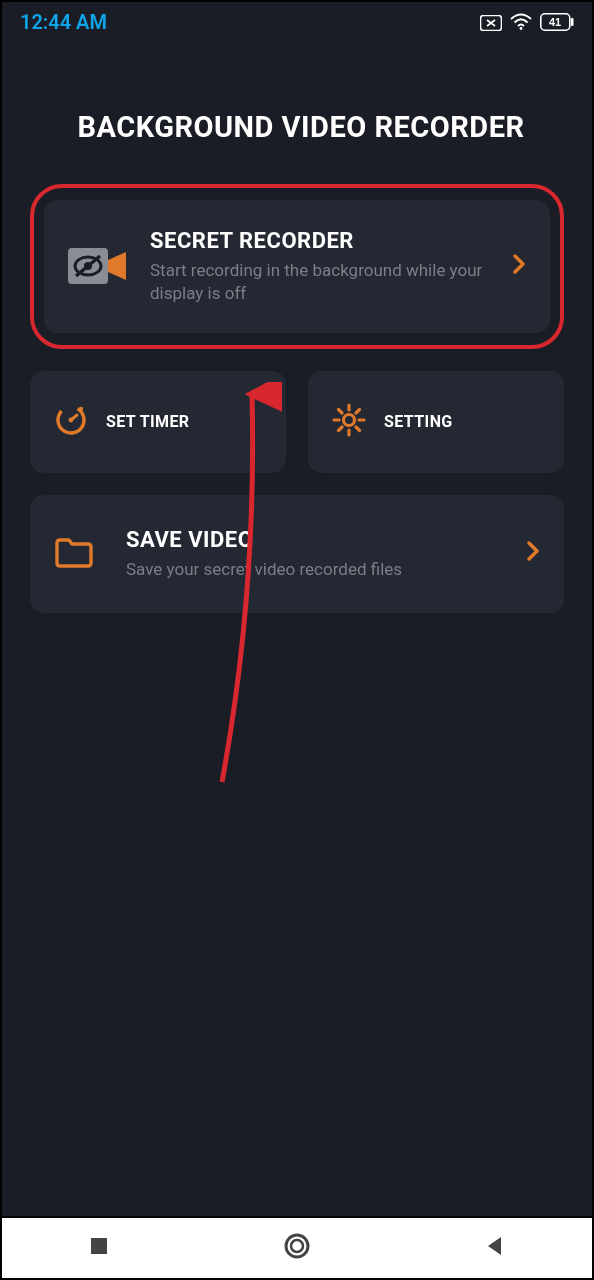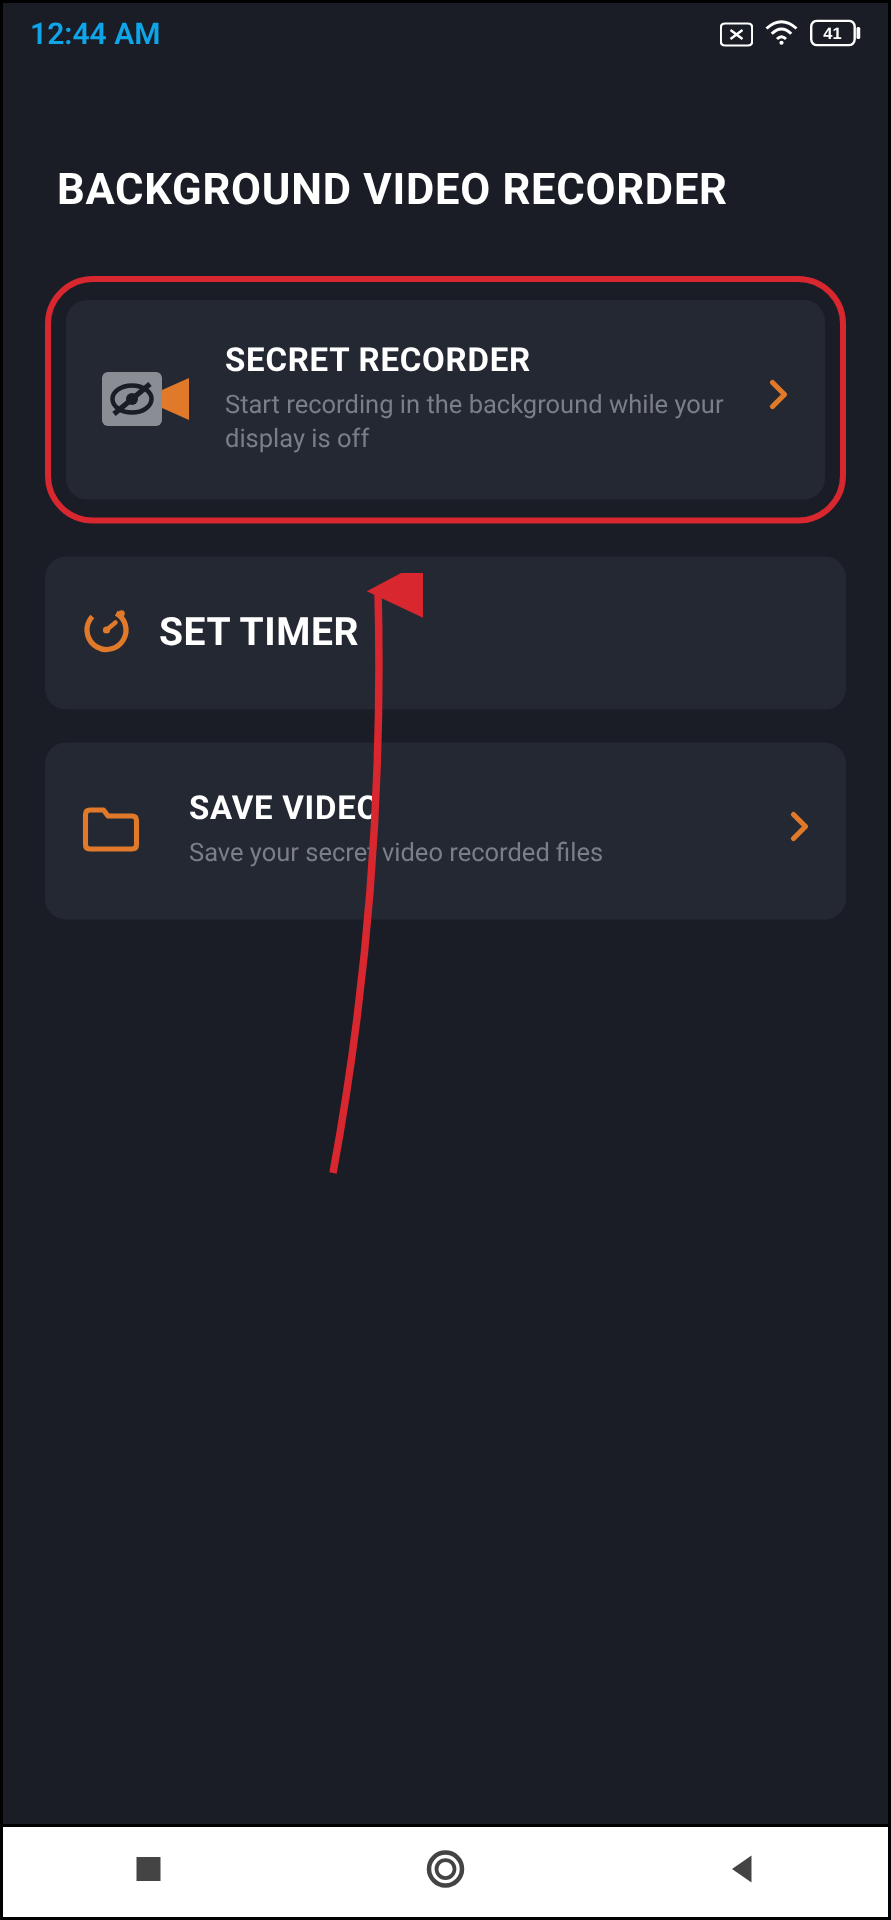--- a/index.html
+++ b/index.html
@@ -31,21 +31,21 @@
   }
   .status-right { display: flex; align-items: flex-end; gap: 8px; }
   .status-icon { display: inline-flex; align-items: center; }
   .app-body { padding: 0 28px; }
   .app-title {
     color: #fff;
     font-size: 29px;
     font-weight: 700;
     letter-spacing: 0.5px;
     margin: 68px 0 40px 0;
-    text-align: left;
+    text-align: center;
     padding-left: 8px;
   }
   .card {
     background: #242833;
     border-radius: 14px;
     display: flex;
     align-items: center;
   }
   .highlighted-wrapper {
     border: 4px solid #d8272e;
@@ -86,21 +86,21 @@
     gap: 22px;
     margin-top: 22px;
   }
   .half-card {
     flex: 1;
     padding: 32px 24px;
     gap: 18px;
   }
   .half-label {
     color: #fff;
-    font-size: 26px;
+    font-size: 16px;
     font-weight: 700;
     letter-spacing: 0.4px;
   }
   .orange-icon { color: #e07a2a; }
   .save-card {
     margin-top: 22px;
     padding: 32px 24px;
     gap: 32px;
   }
   .save-icon { width: 40px; }
@@ -186,20 +186,38 @@
       <div class="card half-card">
         <span class="orange-icon">
           <svg width="34" height="34" viewBox="0 0 34 34">
               <circle cx="17" cy="17" r="13" fill="none" stroke="#e07a2a" stroke-width="3.5" stroke-dasharray="64 18" transform="rotate(-60 17 17)"></circle>
               <circle cx="17" cy="17" r="2.4" fill="#e07a2a"></circle>
               <line x1="17" y1="17" x2="23" y2="12" stroke="#e07a2a" stroke-width="3" stroke-linecap="round"></line>
               <circle cx="27" cy="6" r="2.2" fill="#e07a2a"></circle>
             </svg>
         </span>
         <span class="half-label">SET TIMER</span>
+      </div>
+      <div class="card half-card">
+        <span class="orange-icon">
+          <svg width="34" height="34" viewBox="0 0 34 34">
+              <circle cx="17" cy="17" r="5.5" fill="none" stroke="#e07a2a" stroke-width="3.2"></circle>
+              <g stroke="#e07a2a" stroke-width="3.2" stroke-linecap="round">
+                <line x1="17" y1="2" x2="17" y2="7"></line>
+                <line x1="17" y1="27" x2="17" y2="32"></line>
+                <line x1="2" y1="17" x2="7" y2="17"></line>
+                <line x1="27" y1="17" x2="32" y2="17"></line>
+                <line x1="6.5" y1="6.5" x2="10" y2="10"></line>
+                <line x1="24" y1="24" x2="27.5" y2="27.5"></line>
+                <line x1="27.5" y1="6.5" x2="24" y2="10"></line>
+                <line x1="10" y1="24" x2="6.5" y2="27.5"></line>
+              </g>
+            </svg>
+        </span>
+        <span class="half-label">SETTING</span>
       </div>
     </div>
 
     <div class="card save-card">
       <span class="orange-icon save-icon">
         <svg width="40" height="34" viewBox="0 0 40 34">
             <path d="M3 8 L3 28 Q3 31 6 31 L34 31 Q37 31 37 28 L37 12 Q37 9 34 9 L18 9 L15 5 L6 5 Q3 5 3 8 Z" fill="none" stroke="#e07a2a" stroke-width="3.4" stroke-linejoin="round"></path>
           </svg>
       </span>
       <div class="card-text">

